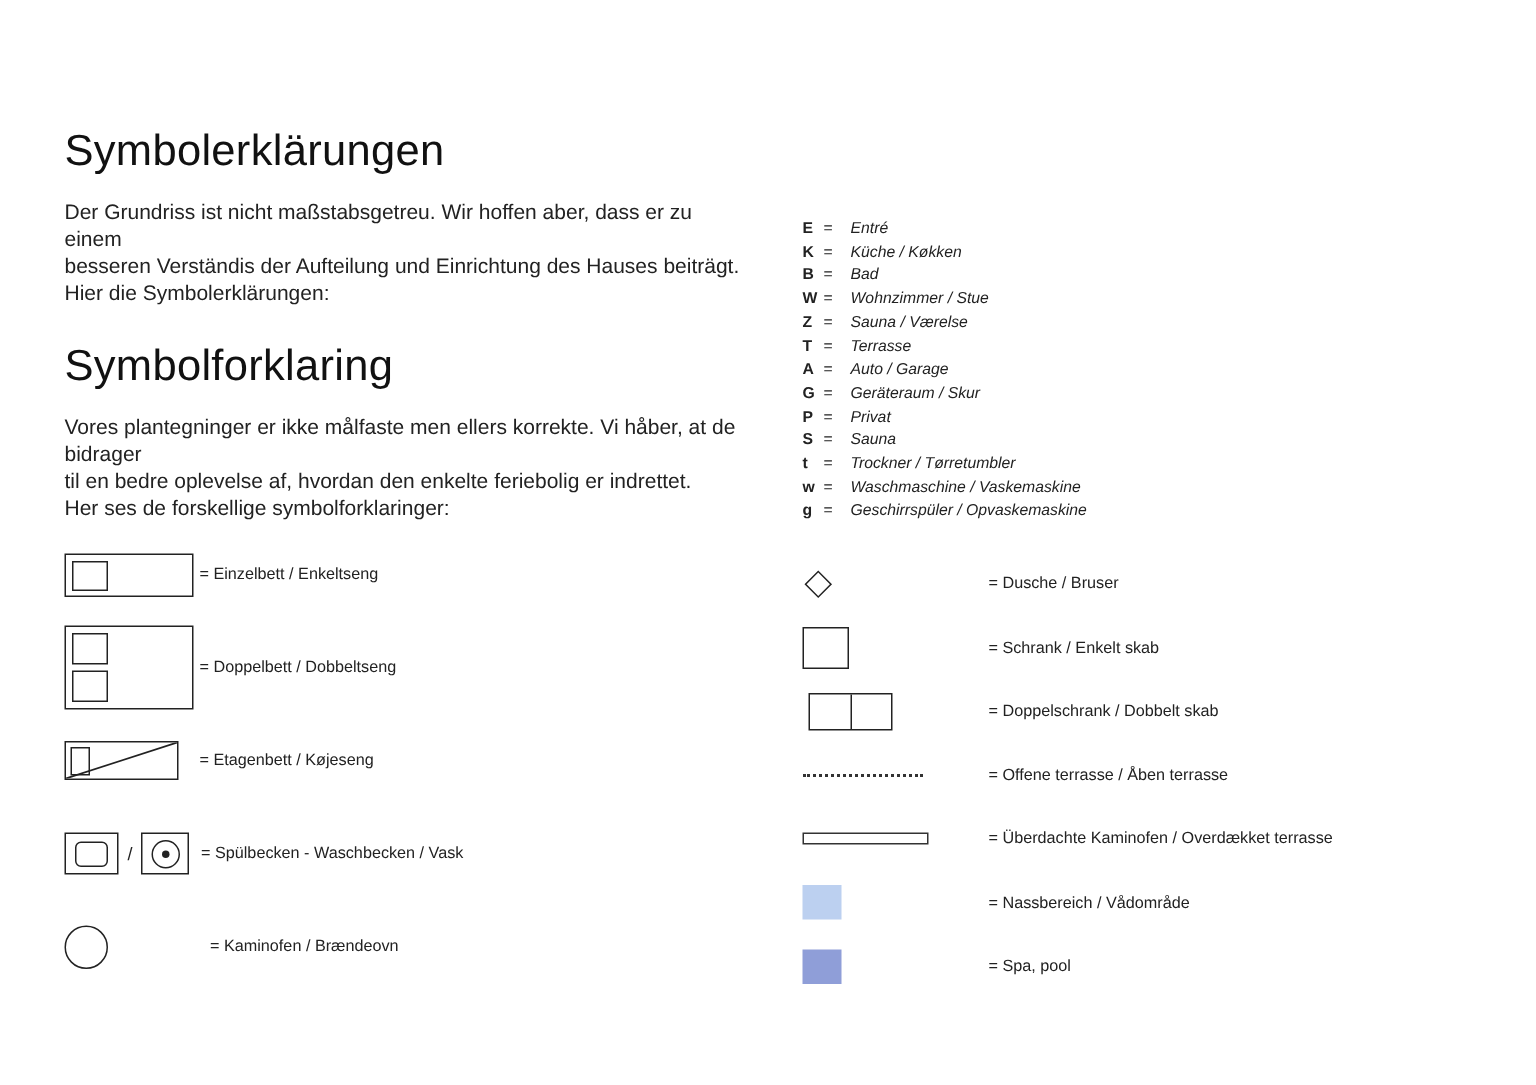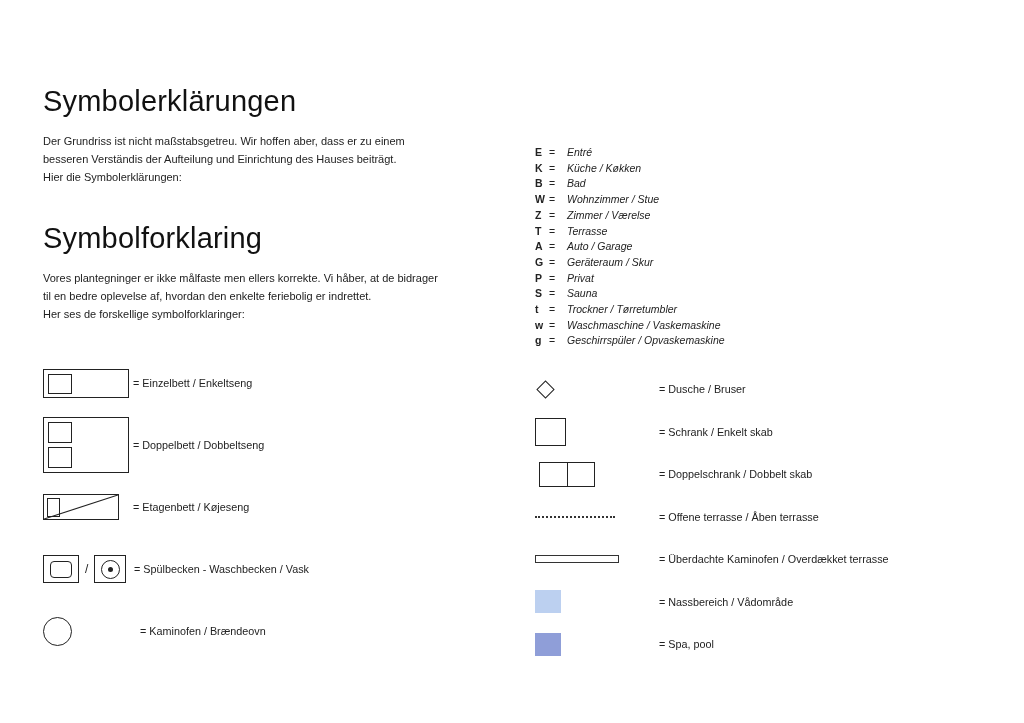--- a/index.html
+++ b/index.html
@@ -26,23 +26,23 @@
     top: 85px;
     width: 470px;
   }
   .title {
     font-size: 29px;
     font-weight: 400;
     letter-spacing: 0.2px;
     margin: 0 0 14px 0;
     color: #111;
   }
-  .title.second { margin-top: 36px; }
+  .title.second { margin-top: 24px; }
   .para {
-    font-size: 11px;
+    font-size: 14px;
     line-height: 18px;
     color: #222;
     margin: 0 0 4px 0;
     max-width: 450px;
   }
   .para-line { display: block; }
 
   
   .sym-list { position: absolute; left: 43px; top: 352px; width: 470px; }
   .sym-row {
@@ -302,21 +302,21 @@
       <span class="abbr-val">Bad</span>
     </div>
     <div class="abbr-row">
       <span class="abbr-key">W</span>
       <span class="abbr-eq">=</span>
       <span class="abbr-val">Wohnzimmer / Stue</span>
     </div>
     <div class="abbr-row">
       <span class="abbr-key">Z</span>
       <span class="abbr-eq">=</span>
-      <span class="abbr-val">Zimmer / Værelse</span>
+      <span class="abbr-val">Sauna / Værelse</span>
     </div>
     <div class="abbr-row">
       <span class="abbr-key">T</span>
       <span class="abbr-eq">=</span>
       <span class="abbr-val">Terrasse</span>
     </div>
     <div class="abbr-row">
       <span class="abbr-key">A</span>
       <span class="abbr-eq">=</span>
       <span class="abbr-val">Auto / Garage</span>

